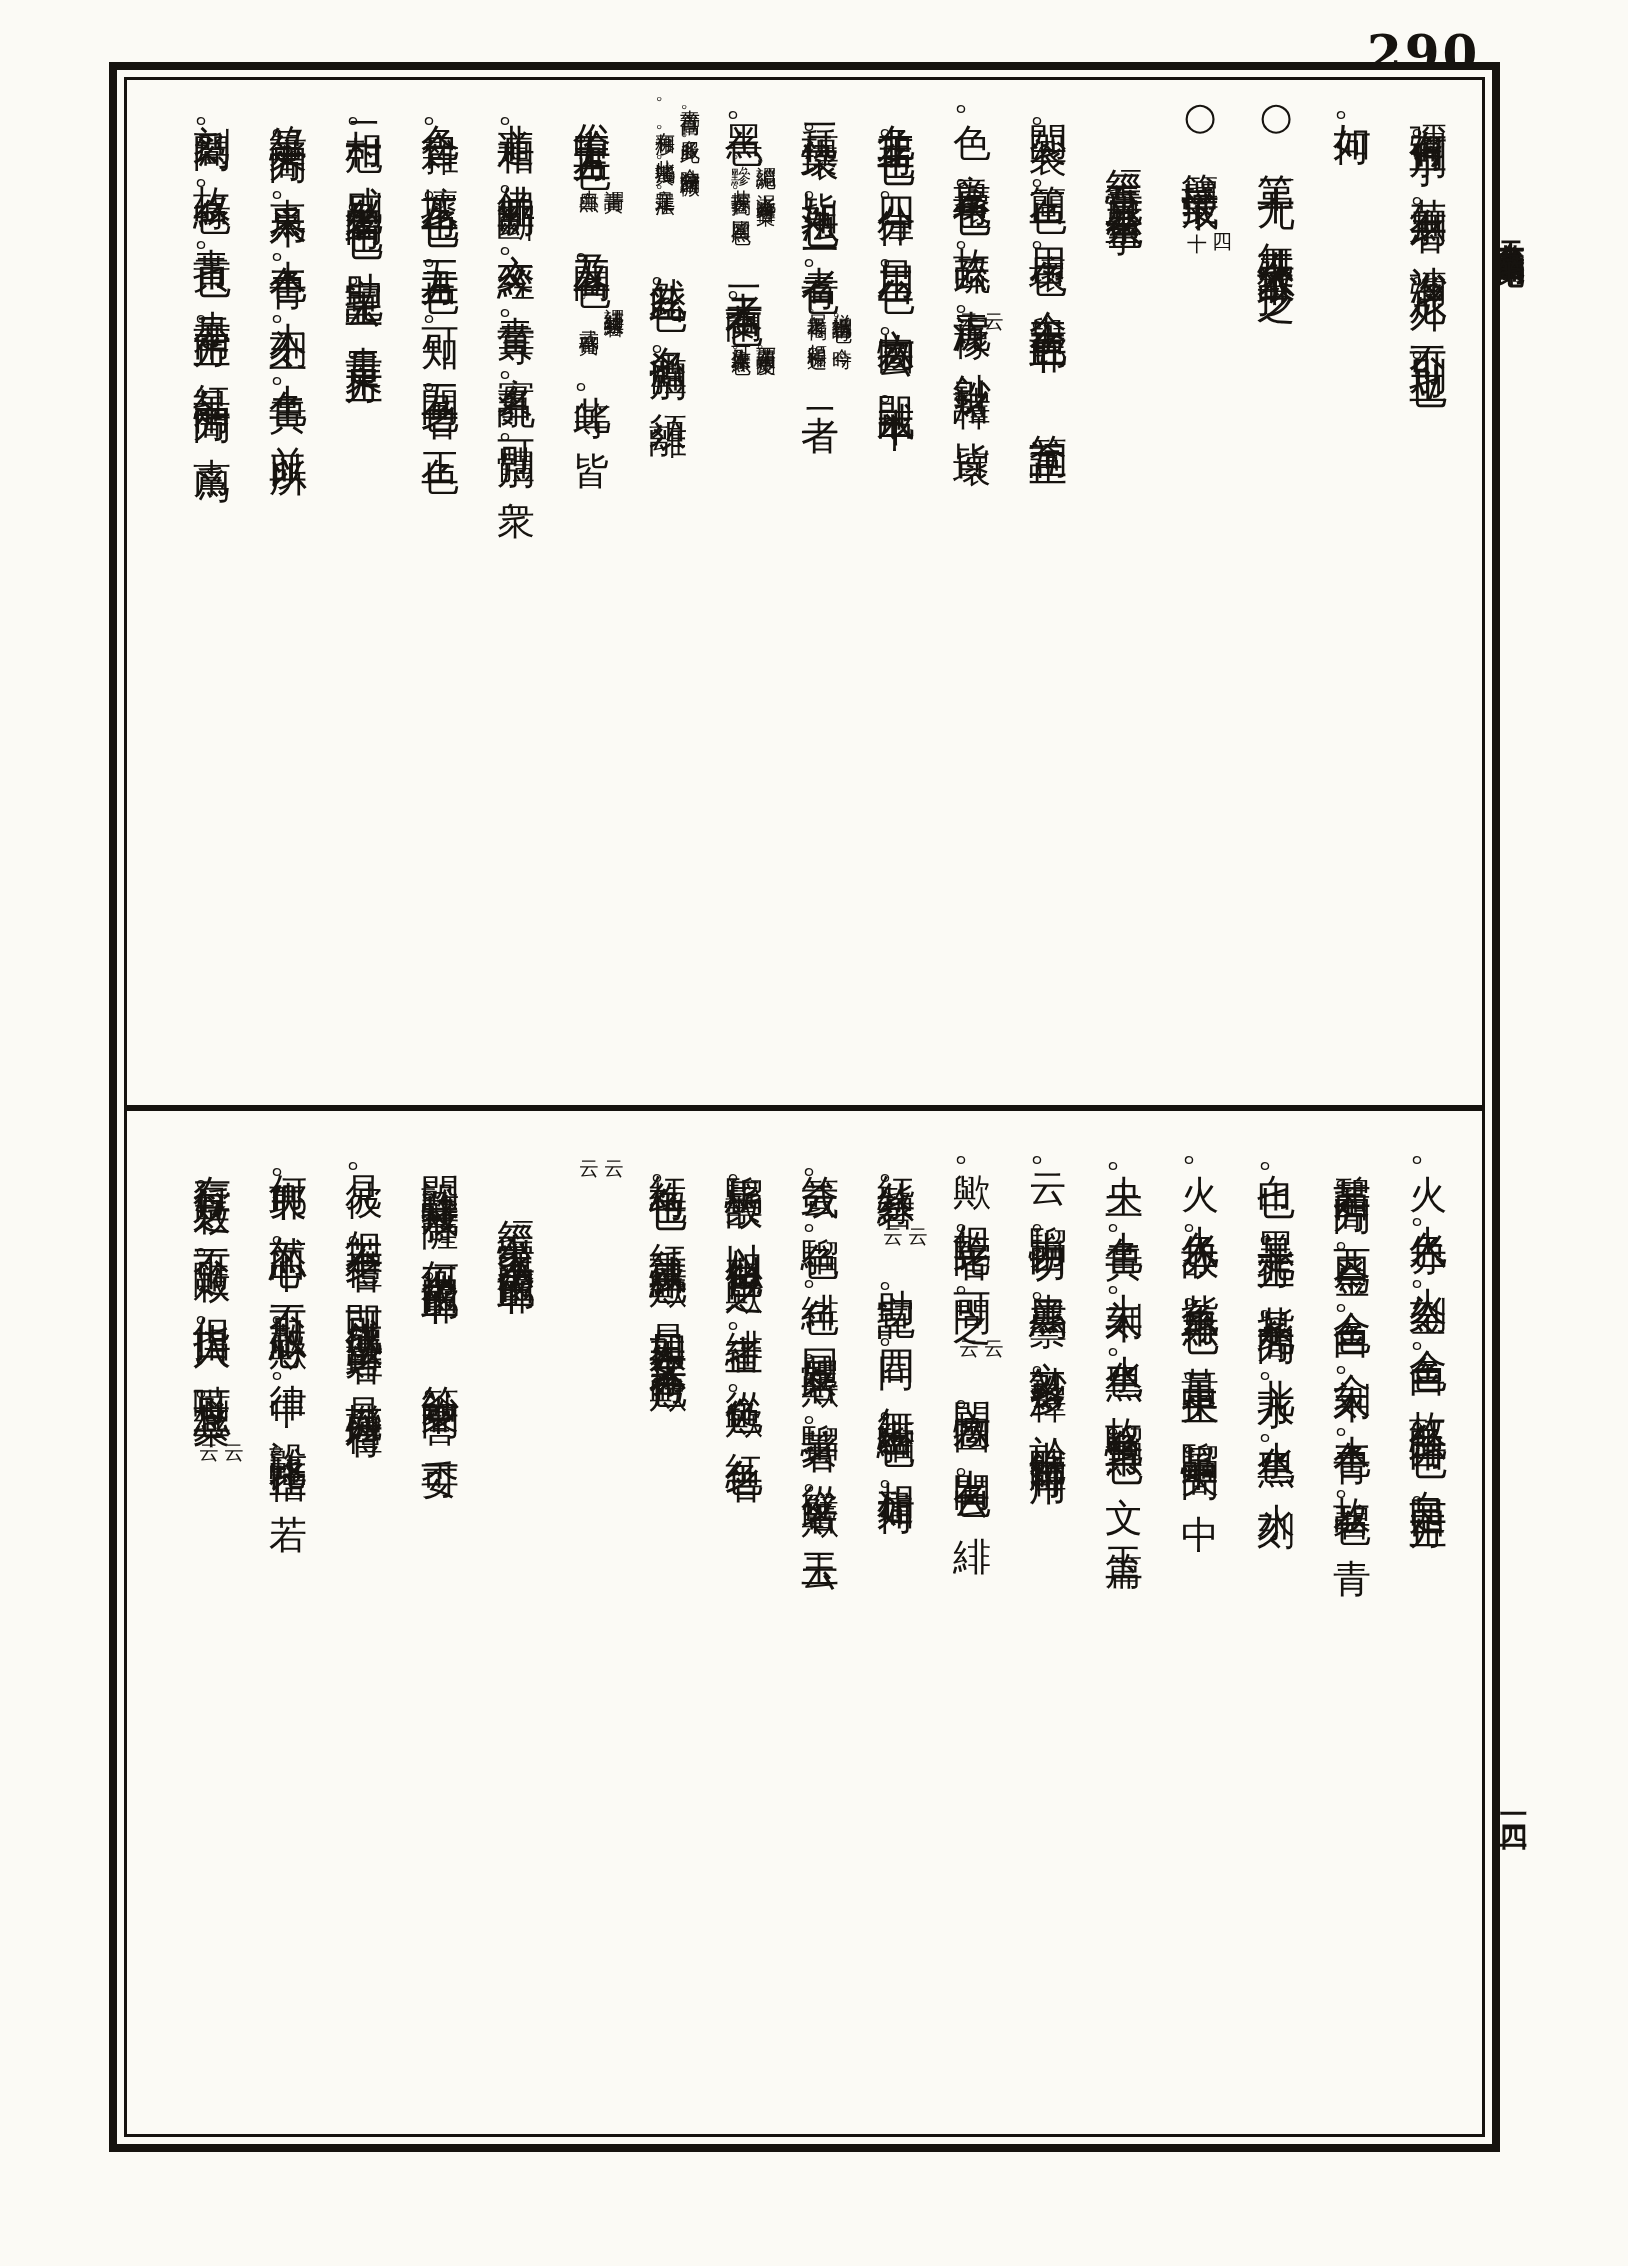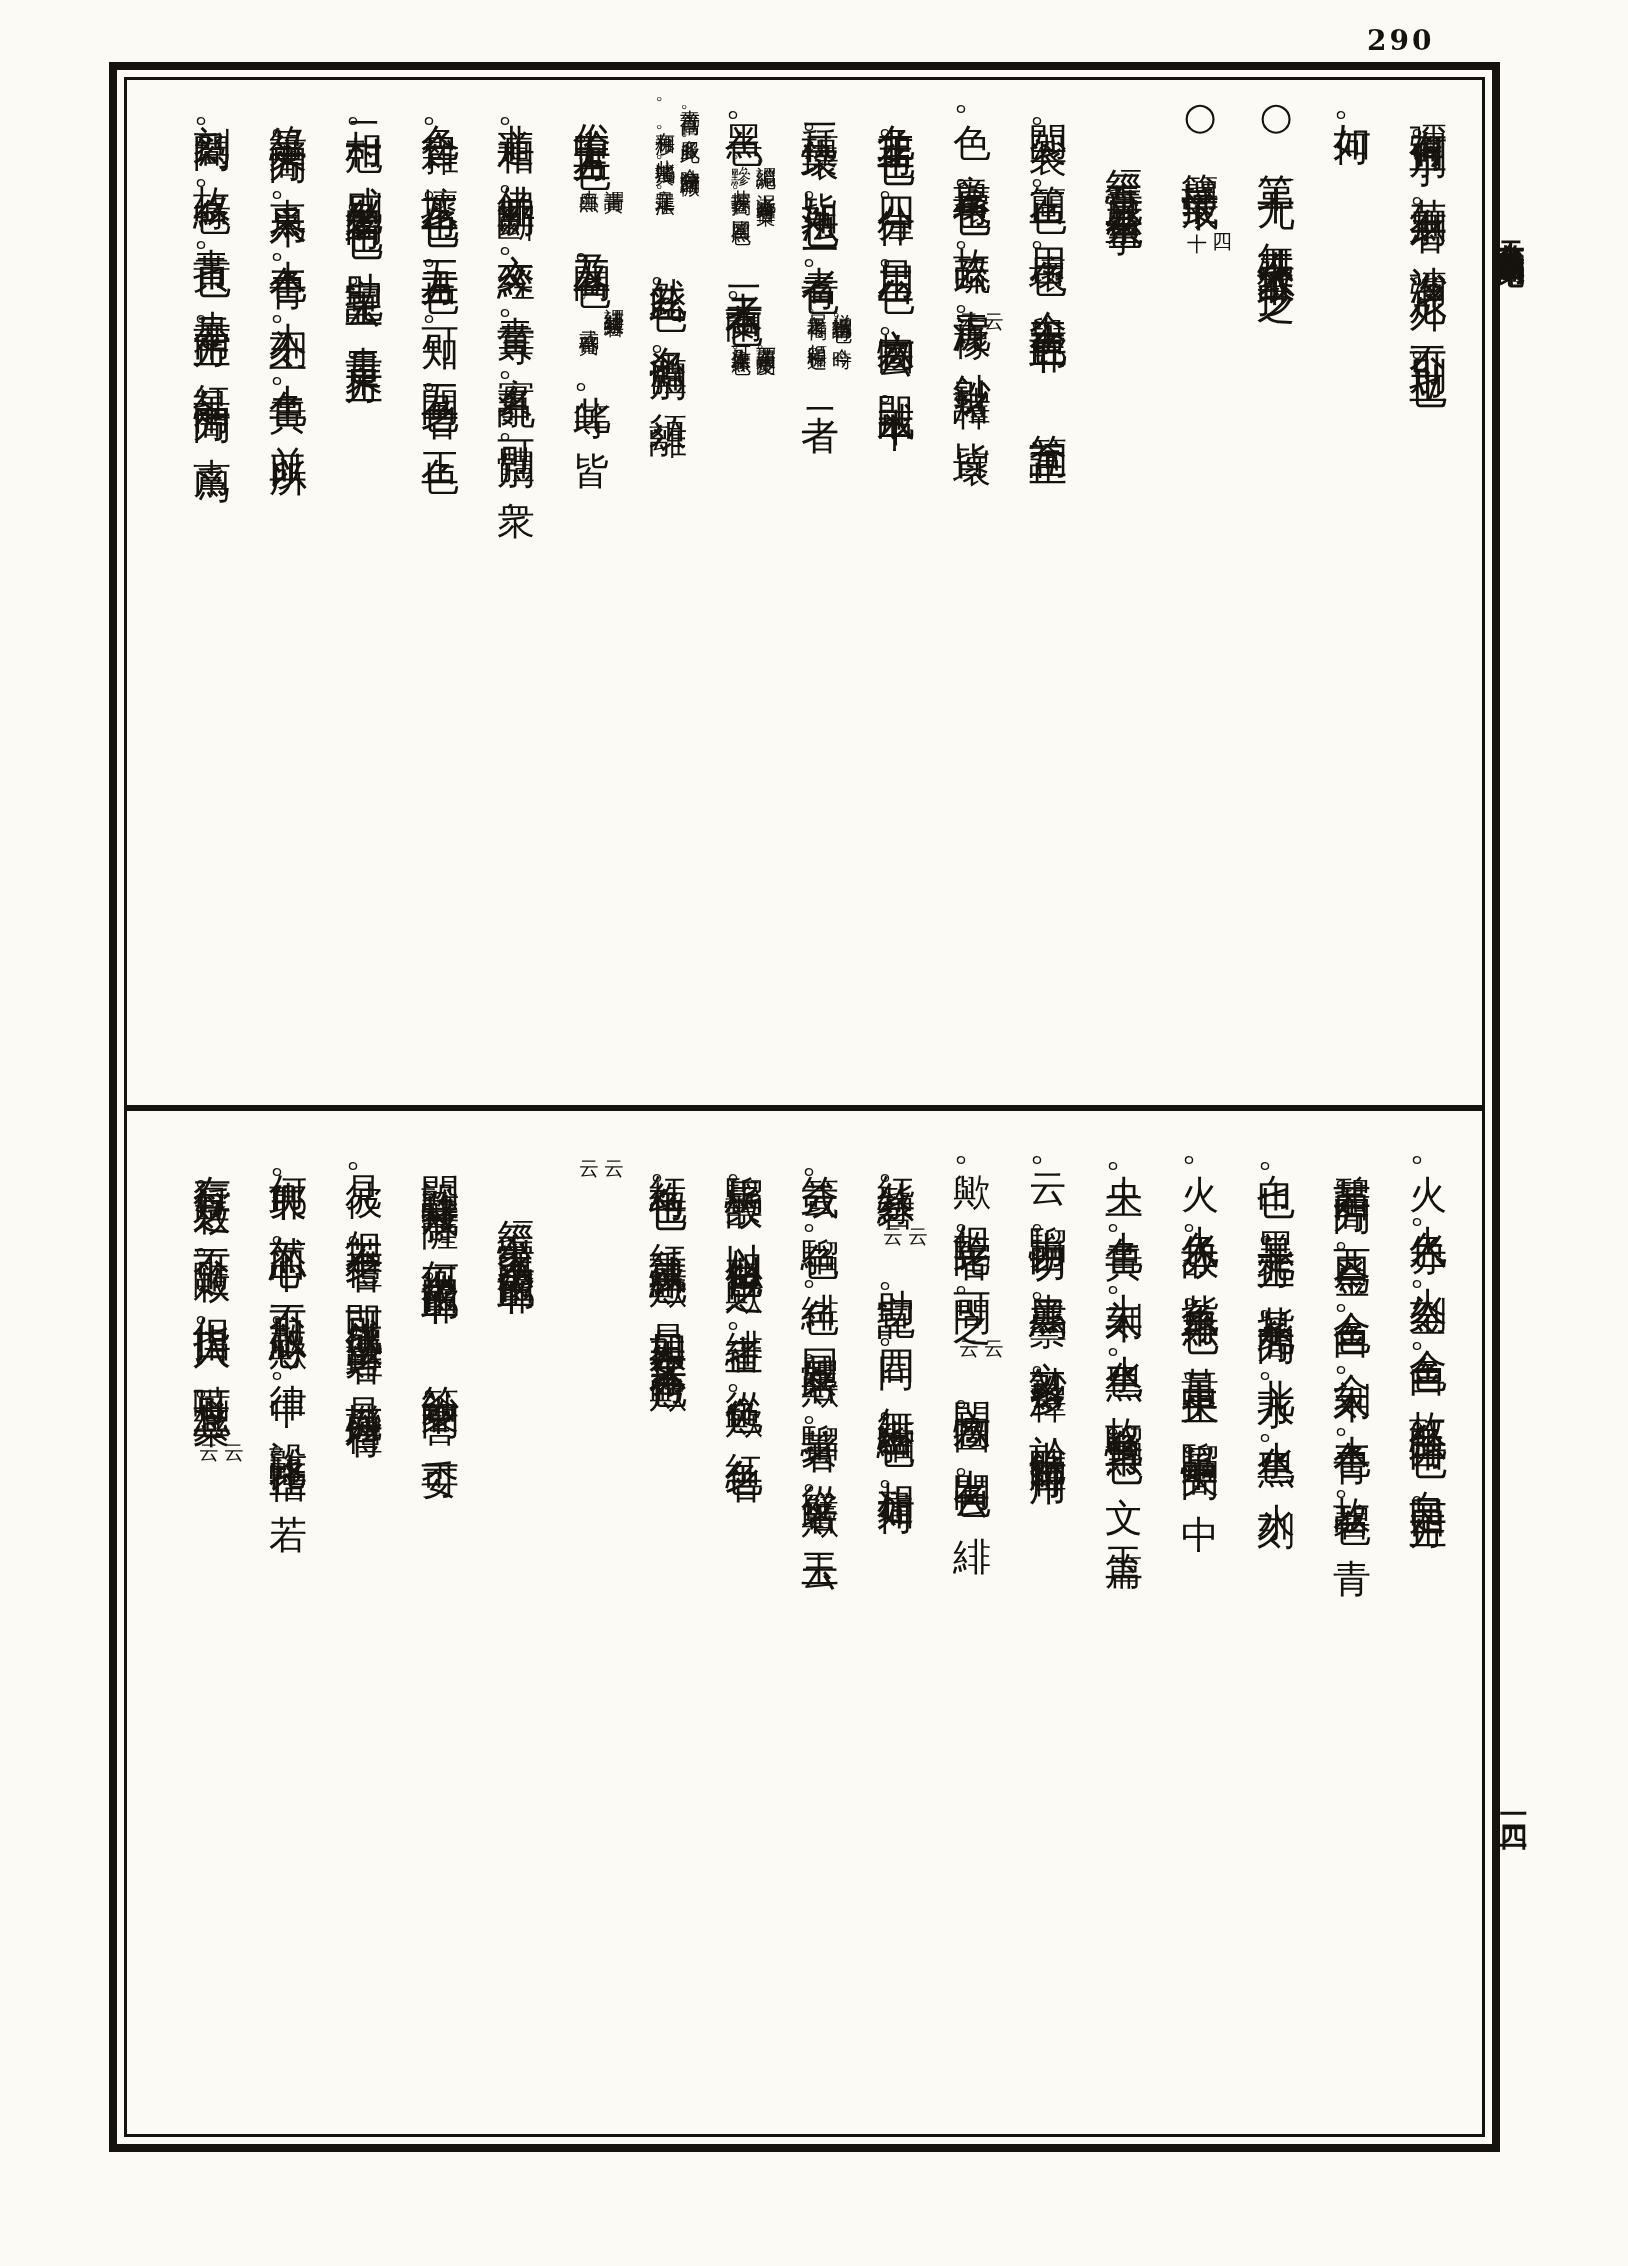--- a/index.html
+++ b/index.html
@@ -6,21 +6,21 @@
   body{
     width:1629px;height:2267px;position:relative;
     background:#fbfaf5;
     font-family:"DejaVu Serif","Liberation Serif",serif;
     color:#16130f;
     -webkit-font-smoothing:antialiased;
   }
   *{box-sizing:border-box;}
   .pagenum{
     position:absolute;left:1367px;top:24px;
-    font-size:28px;font-weight:bold;letter-spacing:3px;
+    font-size:50px;font-weight:bold;letter-spacing:3px;
   }
   .margin-title{
     position:absolute;left:1493px;top:219px;
     writing-mode:vertical-rl;text-orientation:upright;
     font-size:27px;letter-spacing:2px;font-weight:bold;
   }
   .folio{
     position:absolute;left:1494px;top:1799px;
     writing-mode:vertical-rl;text-orientation:upright;
     font-size:28px;letter-spacing:4px;font-weight:bold;

